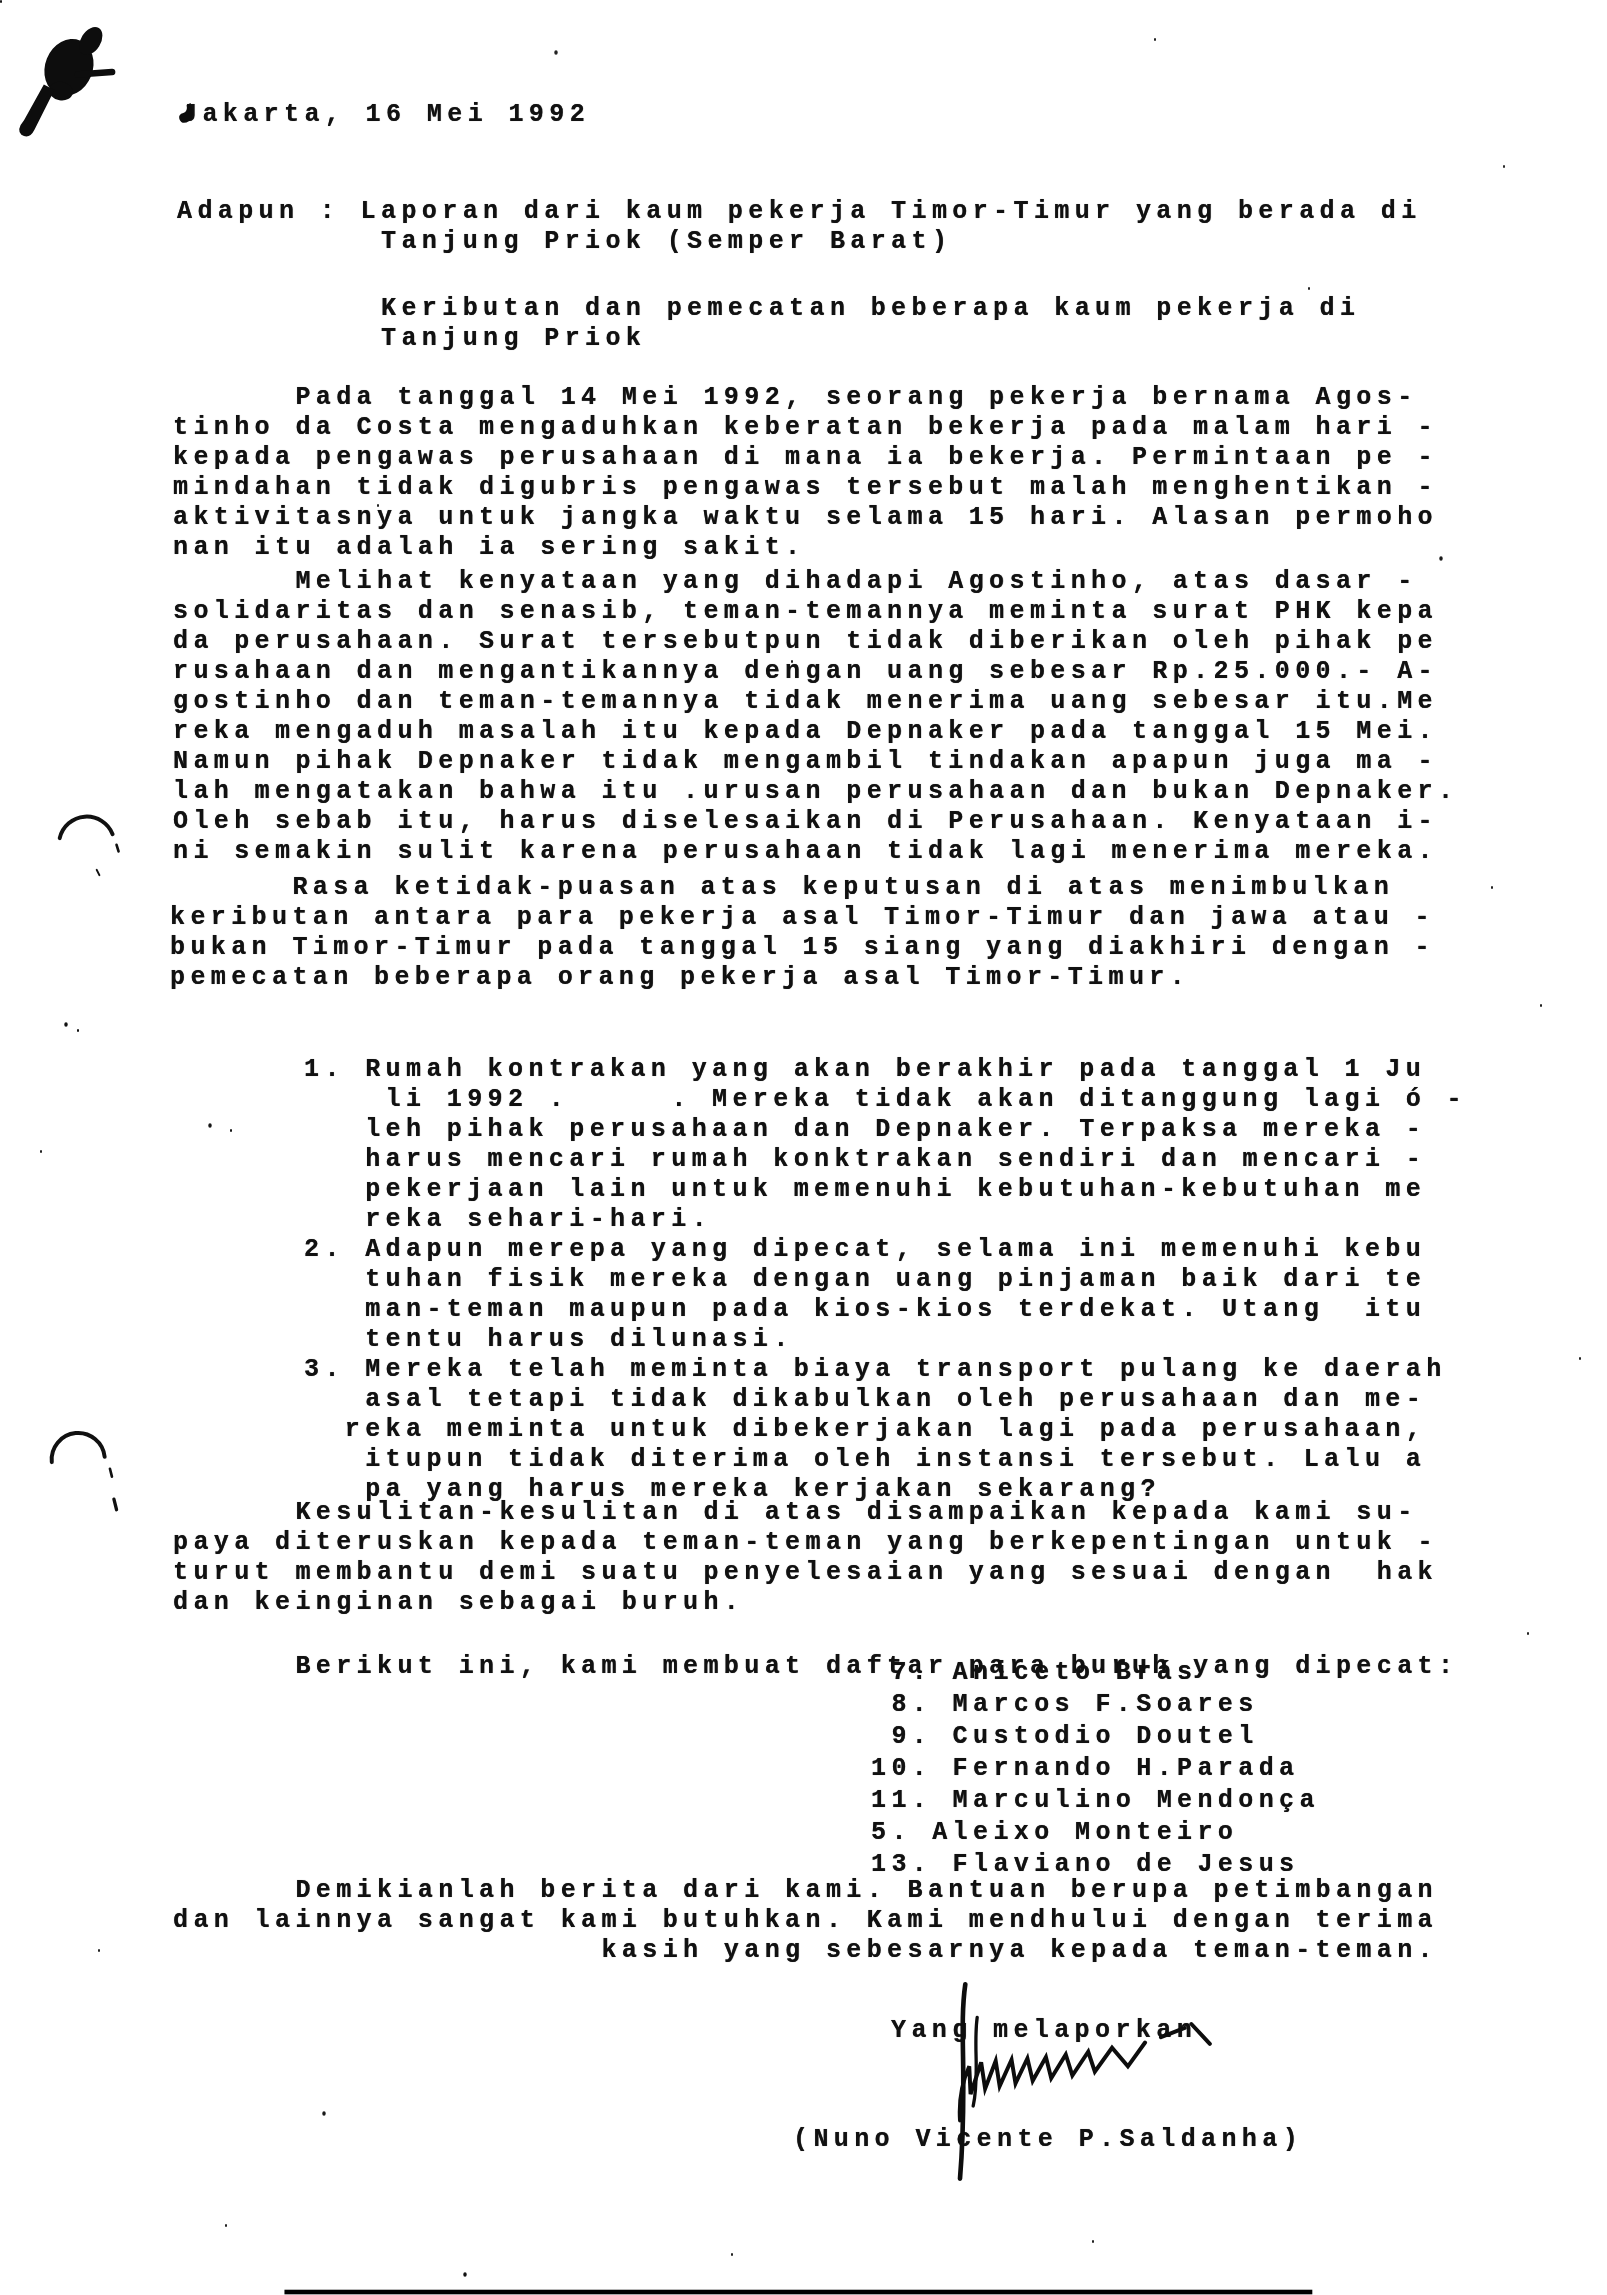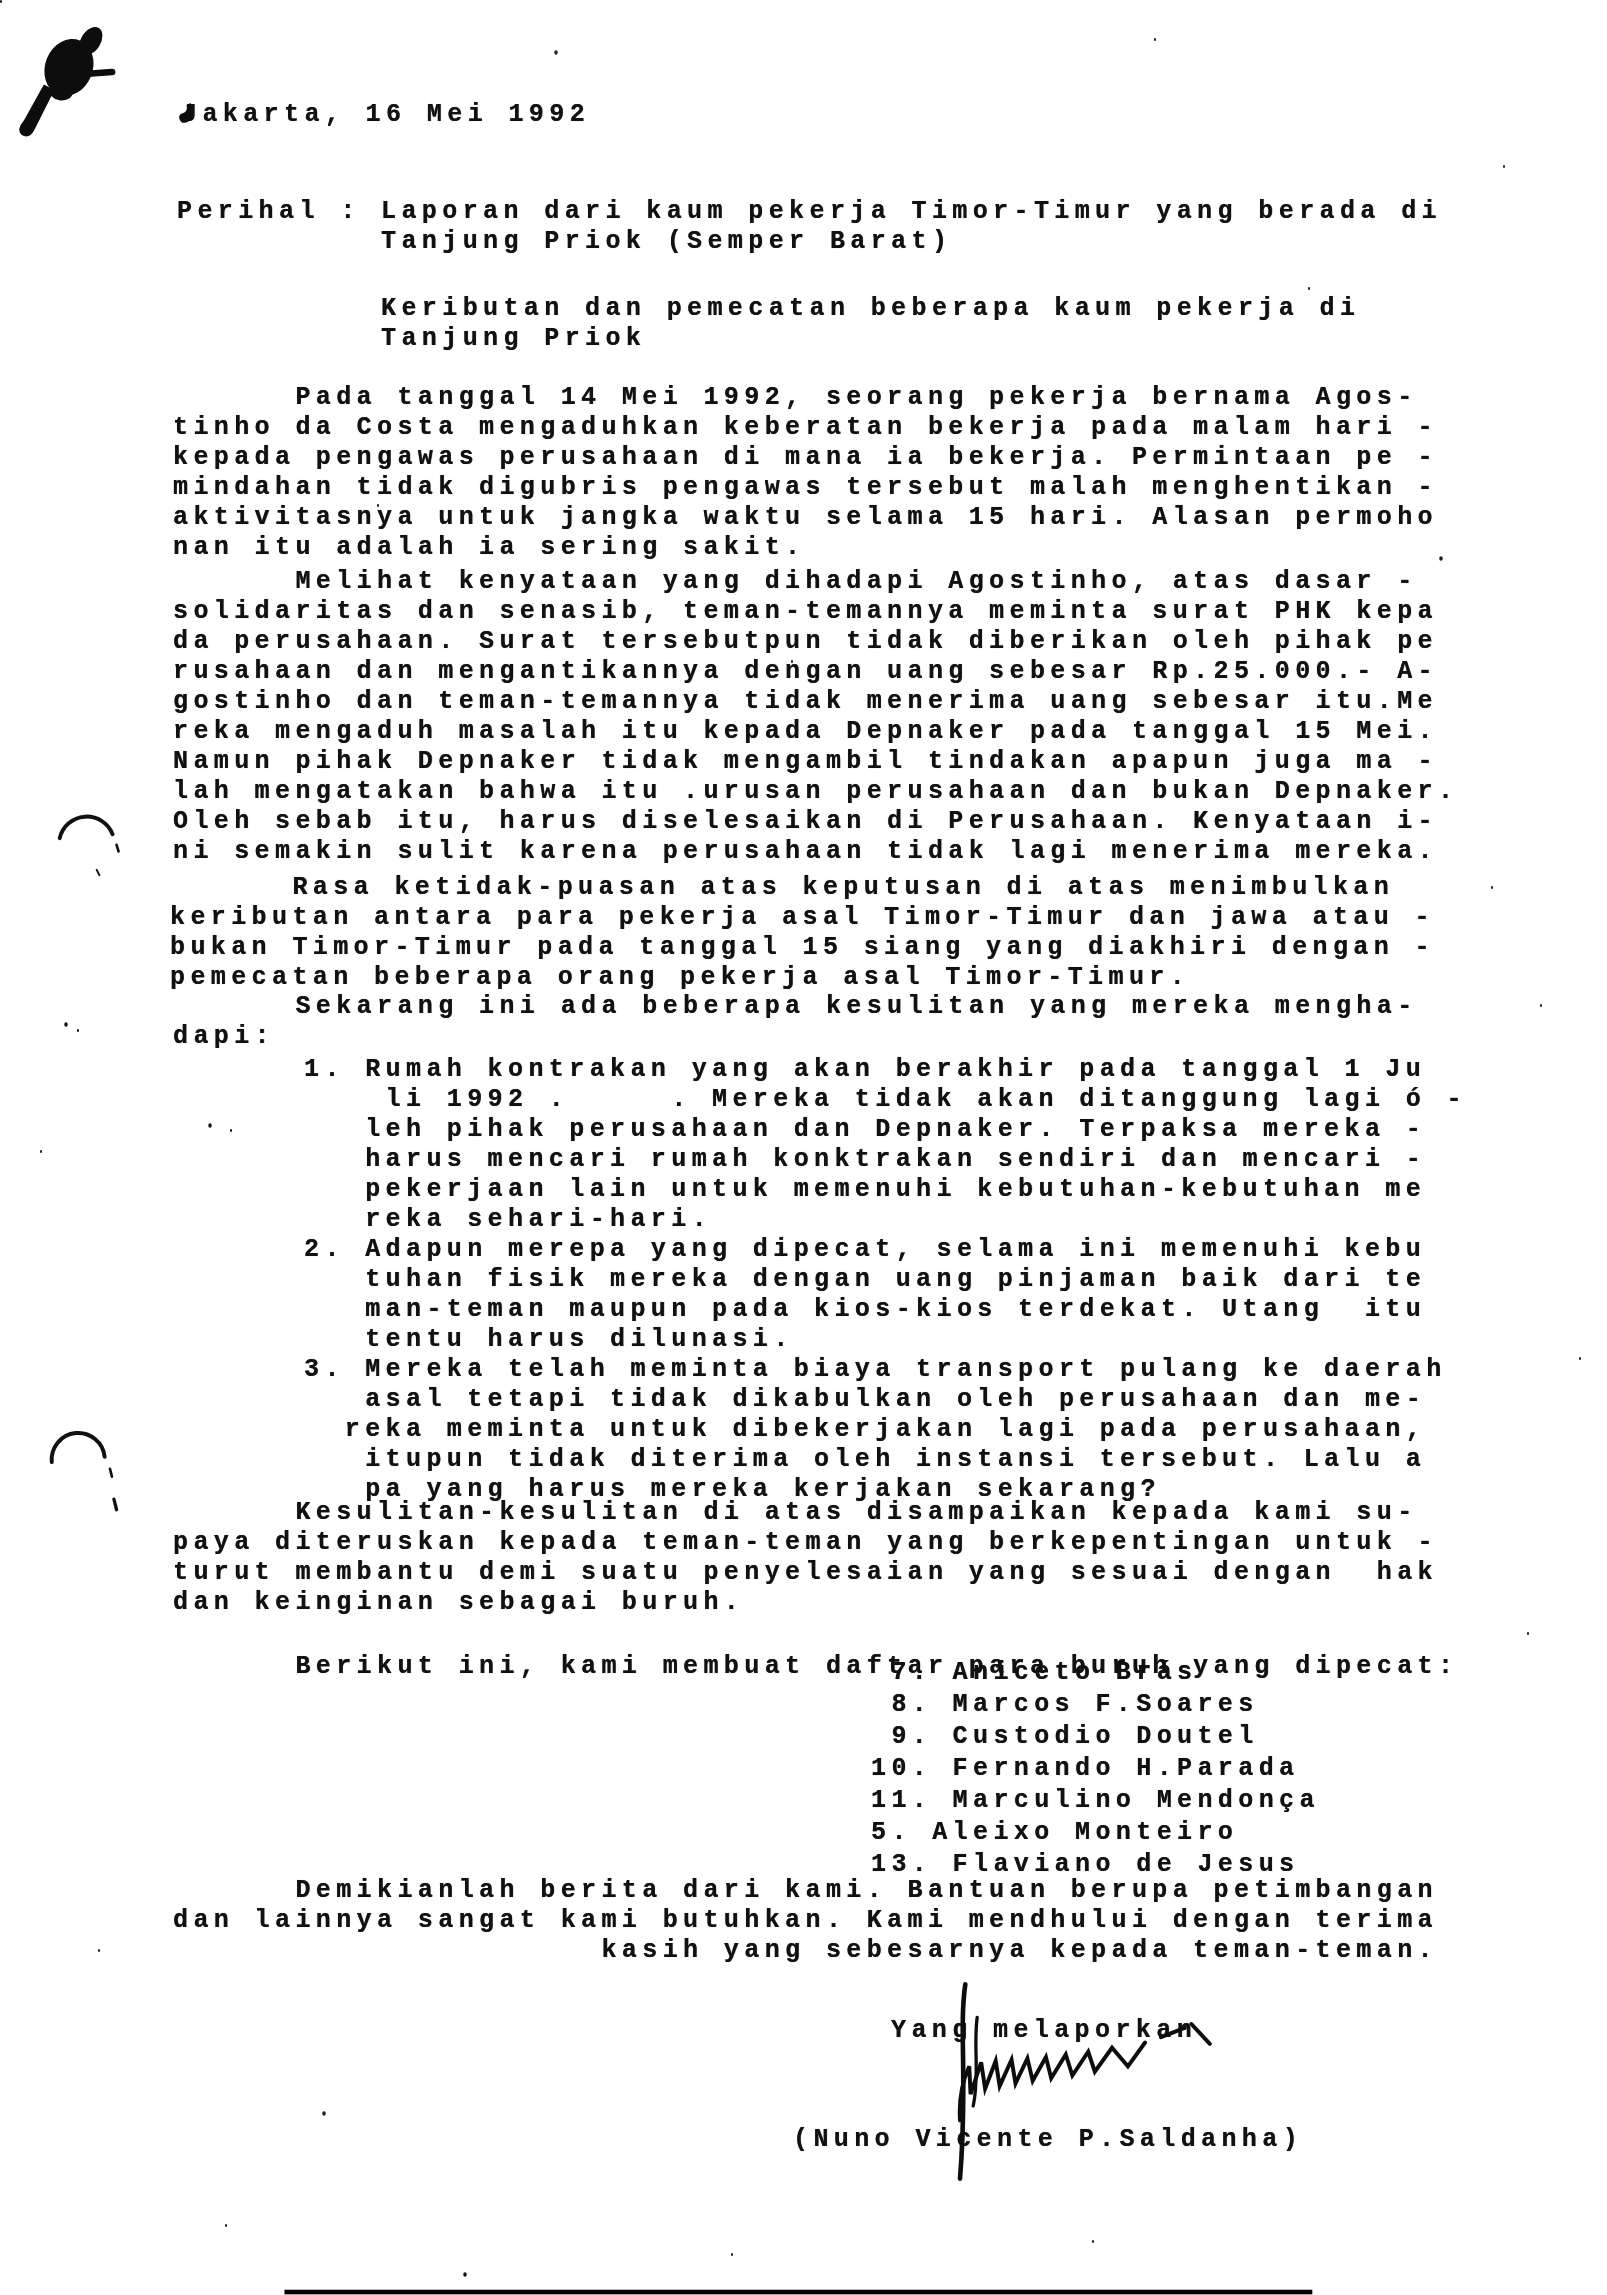--- a/index.html
+++ b/index.html
@@ -36,21 +36,21 @@
       731px 2253px 0 0 #222;
   }
 </style>
 </head>
 <body>
 
 <div class="page">
 
   <div class="tw" style="left:182px; top:100px;">Jakarta, 16 Mei 1992</div>
 
-  <div class="tw" style="left:177px; top:197px;">Perihal : Laporan dari kaum pekerja Timor-Timur yang berada di
+  <div class="tw" style="left:177px; top:197px;">Adapun : Laporan dari kaum pekerja Timor-Timur yang berada di
           Tanjung Priok (Semper Barat)</div>
 
   <div class="tw" style="left:177px; top:294px;">          Keributan dan pemecatan beberapa kaum pekerja di
           Tanjung Priok</div>
 
   <div class="tw" style="left:173px; top:383px;">      Pada tanggal 14 Mei 1992, seorang pekerja bernama Agos-
 tinho da Costa mengaduhkan keberatan bekerja pada malam hari -
 kepada pengawas perusahaan di mana ia bekerja. Permintaan pe -
 mindahan tidak digubris pengawas tersebut malah menghentikan -
 aktivitasnya untuk jangka waktu selama 15 hari. Alasan permoho
@@ -65,22 +65,20 @@
 Namun pihak Depnaker tidak mengambil tindakan apapun juga ma -
 lah mengatakan bahwa itu .urusan perusahaan dan bukan Depnaker.
 Oleh sebab itu, harus diselesaikan di Perusahaan. Kenyataan i-
 ni semakin sulit karena perusahaan tidak lagi menerima mereka.</div>
 
   <div class="tw" style="left:170px; top:873px;">      Rasa ketidak-puasan atas keputusan di atas menimbulkan
 keributan antara para pekerja asal Timor-Timur dan jawa atau -
 bukan Timor-Timur pada tanggal 15 siang yang diakhiri dengan -
 pemecatan beberapa orang pekerja asal Timor-Timur.</div>
 
-  <div class="tw" style="left:173px; top:992px;">      Sekarang ini ada beberapa kesulitan yang mereka mengha-
-dapi:</div>
 
   <div class="tw" style="left:304px; top:1055px;font-family:Liberation Mono, monospace;">1. Rumah kontrakan yang akan berakhir pada tanggal 1 Ju
     li 1992 .     . Mereka tidak akan ditanggung lagi ó -
    leh pihak perusahaan dan Depnaker. Terpaksa mereka -
    harus mencari rumah konktrakan sendiri dan mencari -
    pekerjaan lain untuk memenuhi kebutuhan-kebutuhan me
    reka sehari-hari.
 2. Adapun merepa yang dipecat, selama ini memenuhi kebu
    tuhan fisik mereka dengan uang pinjaman baik dari te
    man-teman maupun pada kios-kios terdekat. Utang  itu

